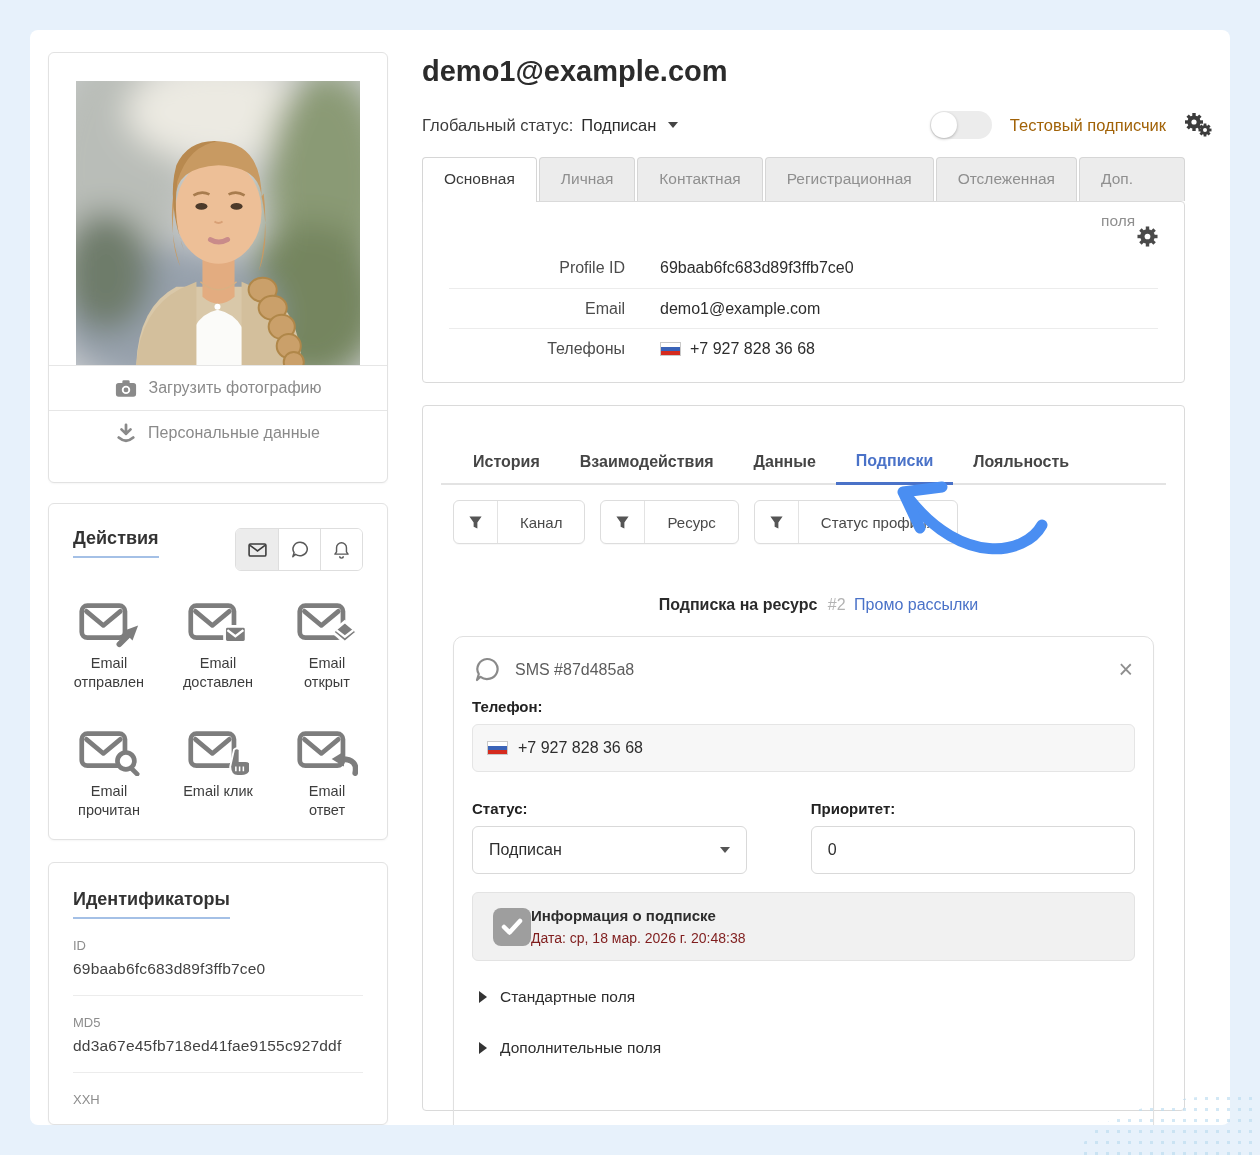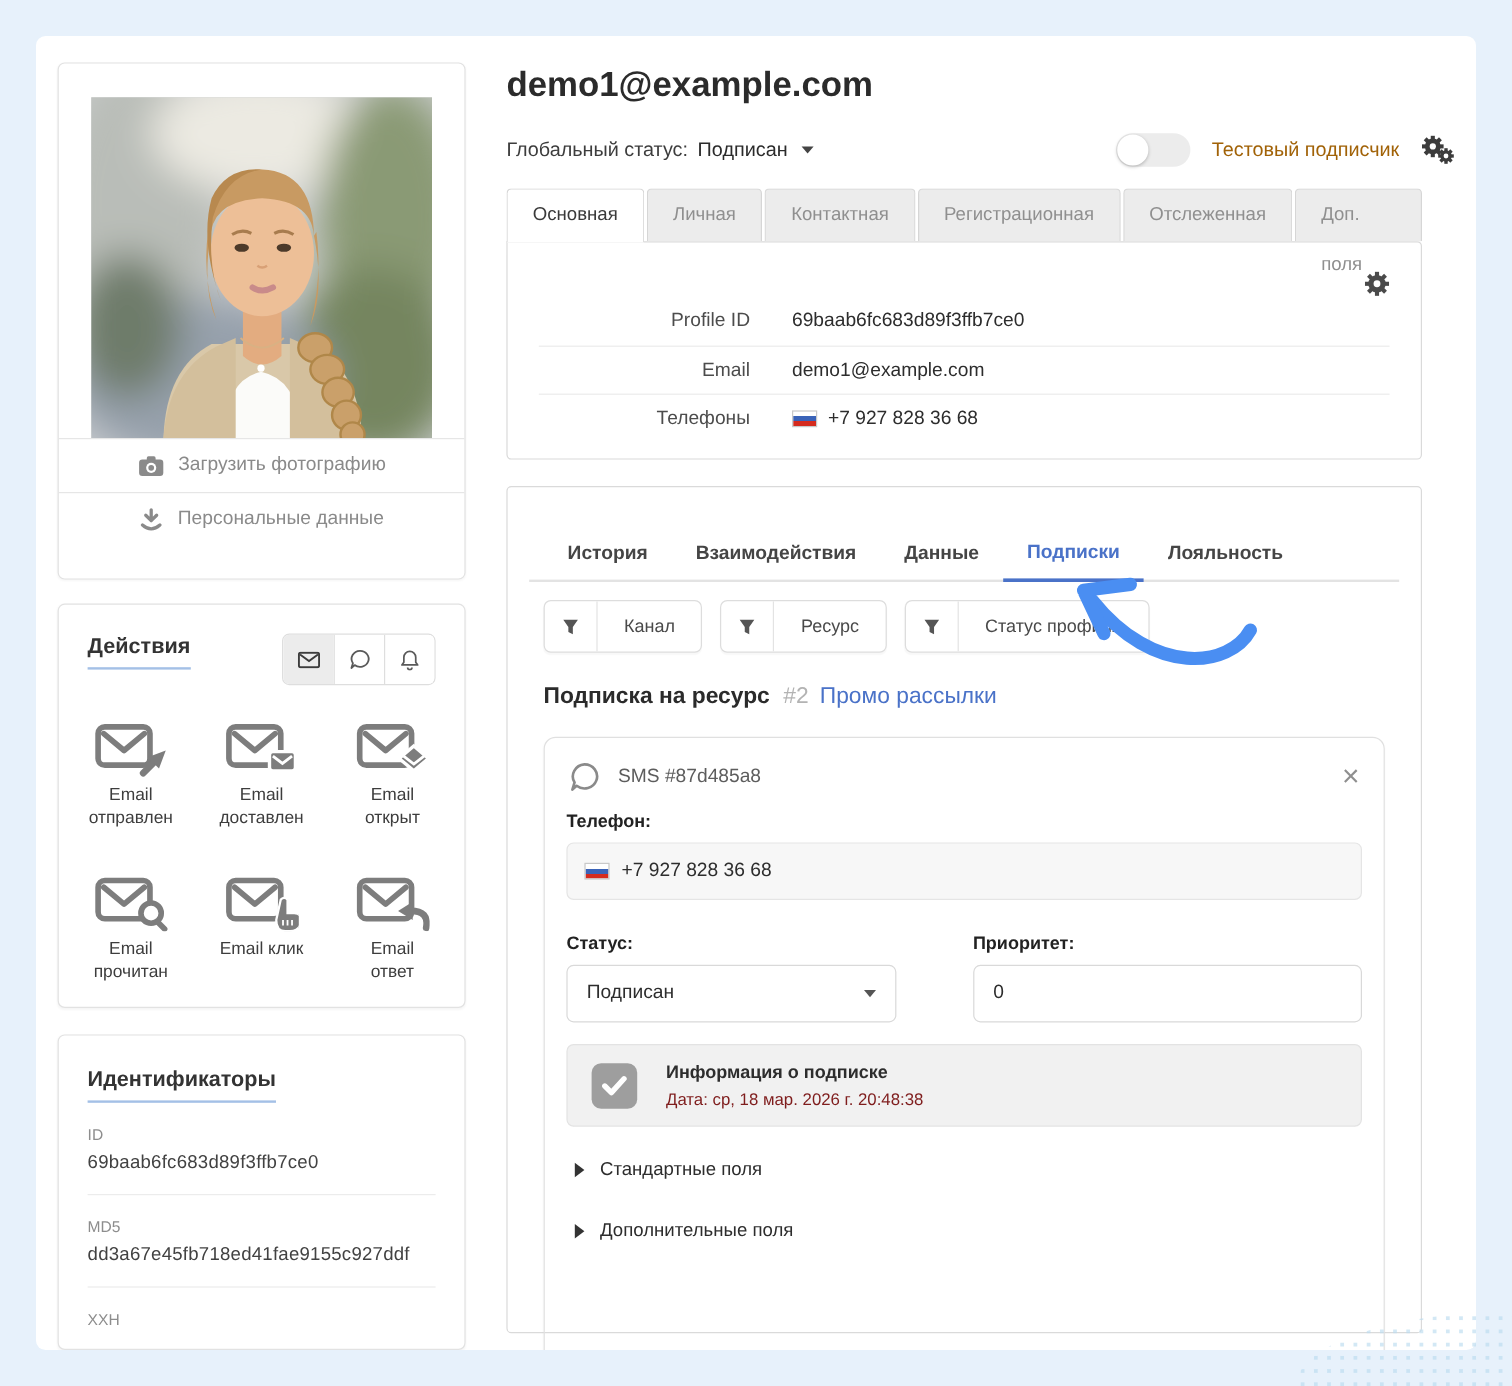--- a/index.html
+++ b/index.html
@@ -89,40 +89,40 @@
   .subtabs { align-items:stretch; }
   .subtab.active { border-bottom:3px solid #4a72c8; margin-bottom:-0px; z-index:3; height:46px; }
   .subtab.active:after { display:none; }
 
   .filters { display:flex; gap:15px; margin:15px 0 0 30px; }
   .filter-btn { display:flex; align-items:stretch; height:44px; background:#fff; border:1px solid #ddd;
     border-radius:6px; overflow:hidden; cursor:pointer; box-shadow:0 1px 1px rgba(0,0,0,.03); }
   .filter-funnel { width:44px; display:flex; align-items:center; justify-content:center; border-right:1px solid #e3e3e3; }
   .filter-label { display:flex; align-items:center; padding:0 22px; font-size:15px; color:#4a4a4a; }
 
-  .section-title { margin:26px 0 0 30px; font-size:19px; }
+  .section-title { margin:52px 0 0 30px; font-size:16px;text-align:center; }
   .section-title .st-main { font-weight:bold; color:#2b2b2b; }
   .section-title .st-num { color:#b3b3b3; margin:0 4px 0 6px; }
   .section-title .st-link { color:#4a72c8; cursor:pointer; }
 
   .sms-card { margin:22px 30px 0 30px; border:1px solid #e0e0e0; border-radius:10px; height:594px;
     box-shadow:0 1px 2px rgba(0,0,0,.03); }
   .sms-head { display:flex; align-items:center; gap:15px; padding:20px 20px 4px 20px; }
   .sms-title { font-size:16px; color:#5d5d5d; }
   .sms-close { margin-left:auto; font-size:25px; color:#8f8f8f; cursor:pointer; line-height:1; }
   .sms-body { padding:0 18px; }
   .inp-label { margin-top:12px; font-size:15px; font-weight:bold; color:#222; }
   .phone-input { margin-top:9px; height:48px; background:#f7f7f7; border:1px solid #e5e5e5; border-radius:6px;
     display:flex; align-items:center; gap:10px; padding:0 14px; font-size:16px; color:#2d2d2d; }
   .controls { margin-top:16px; display:grid; grid-template-columns:1fr 1.18fr; column-gap:64px; }
   .control { margin-top:9px; height:48px; border:1px solid #d9d9d9; border-radius:6px; background:#fff;
     display:flex; align-items:center; padding:0 16px; font-size:16px; color:#2d2d2d; cursor:pointer; }
   .control .caret-down { margin-left:auto; border-top-color:#555; }
   .info-panel { margin-top:18px; background:#f1f1f1; border:1px solid #e3e3e3; border-radius:6px;
-    padding:14px 20px; display:flex; align-items:center; gap:24px; }
+    padding:14px 20px; display:flex; align-items:center; }
   .checkbox { width:38px; height:38px; background:#9e9e9e; border-radius:8px; flex:none;
     display:flex; align-items:center; justify-content:center; cursor:pointer; }
   .info-title { font-size:15px; font-weight:bold; color:#2d2d2d; }
   .info-date { font-size:14px; color:#7f1d1d; margin-top:6px; }
   .collapse-row { display:flex; align-items:center; gap:13px; margin:27px 0 0 7px; font-size:15.5px;
     color:#2d2d2d; cursor:pointer; }
   .collapse-row + .collapse-row { margin-top:33px; }
   .tri-right { width:0; height:0; border-top:6px solid transparent; border-bottom:6px solid transparent;
     border-left:8px solid #333; display:inline-block; }
 

